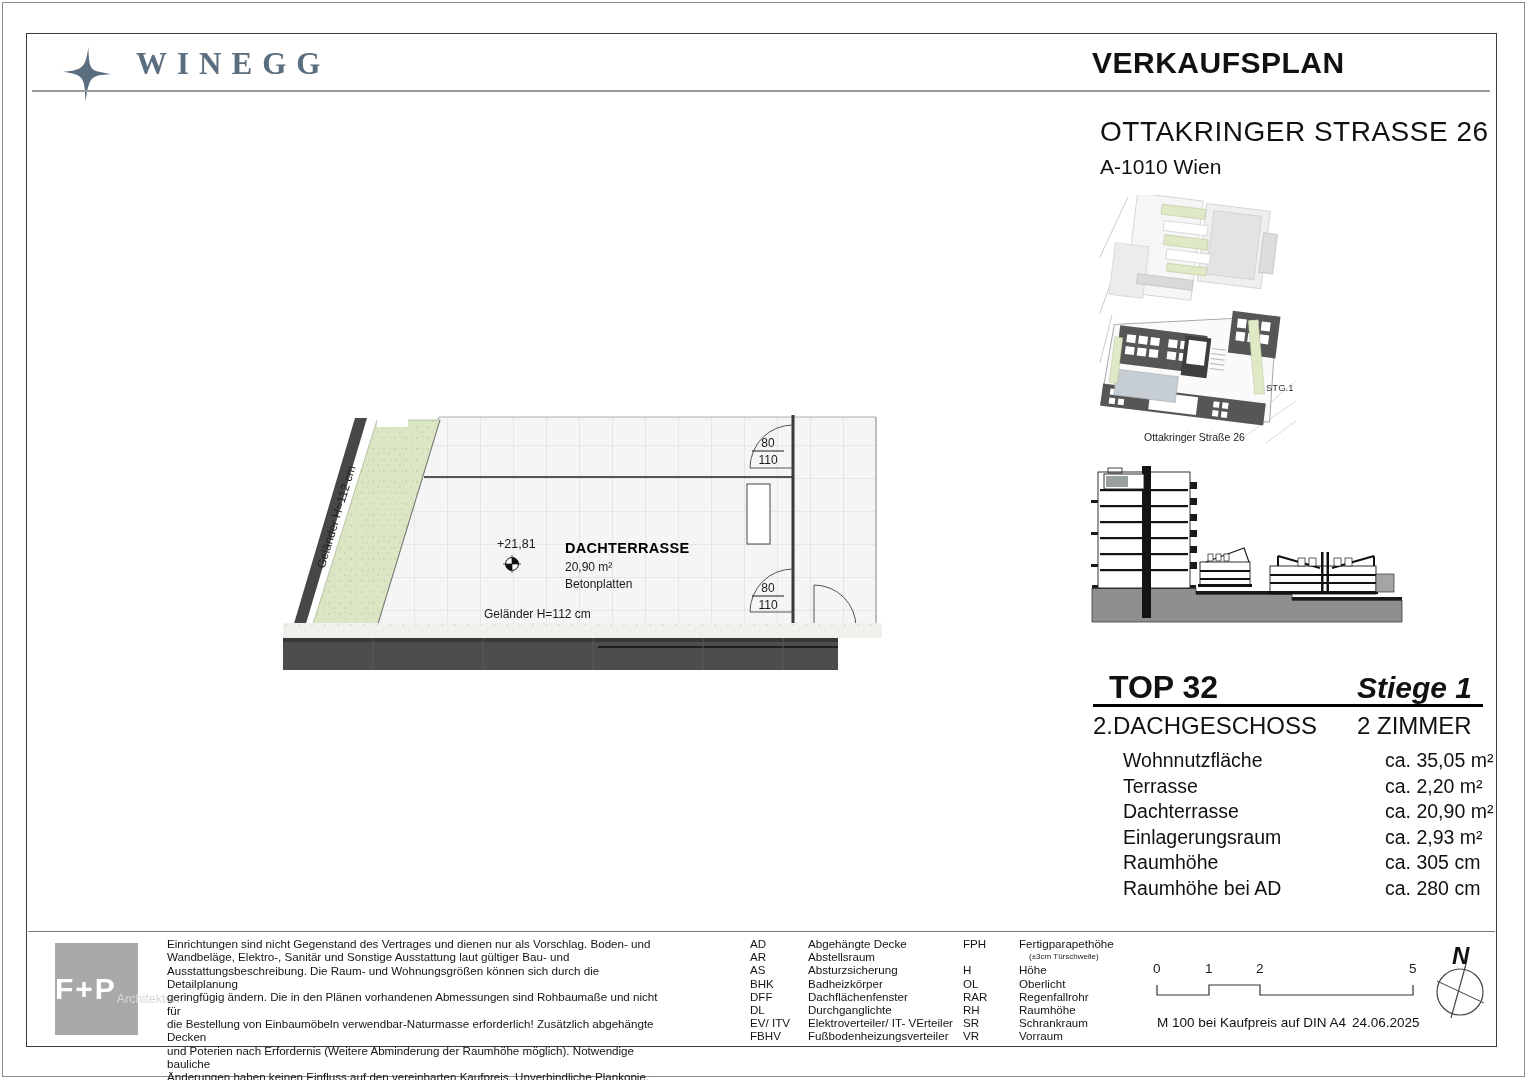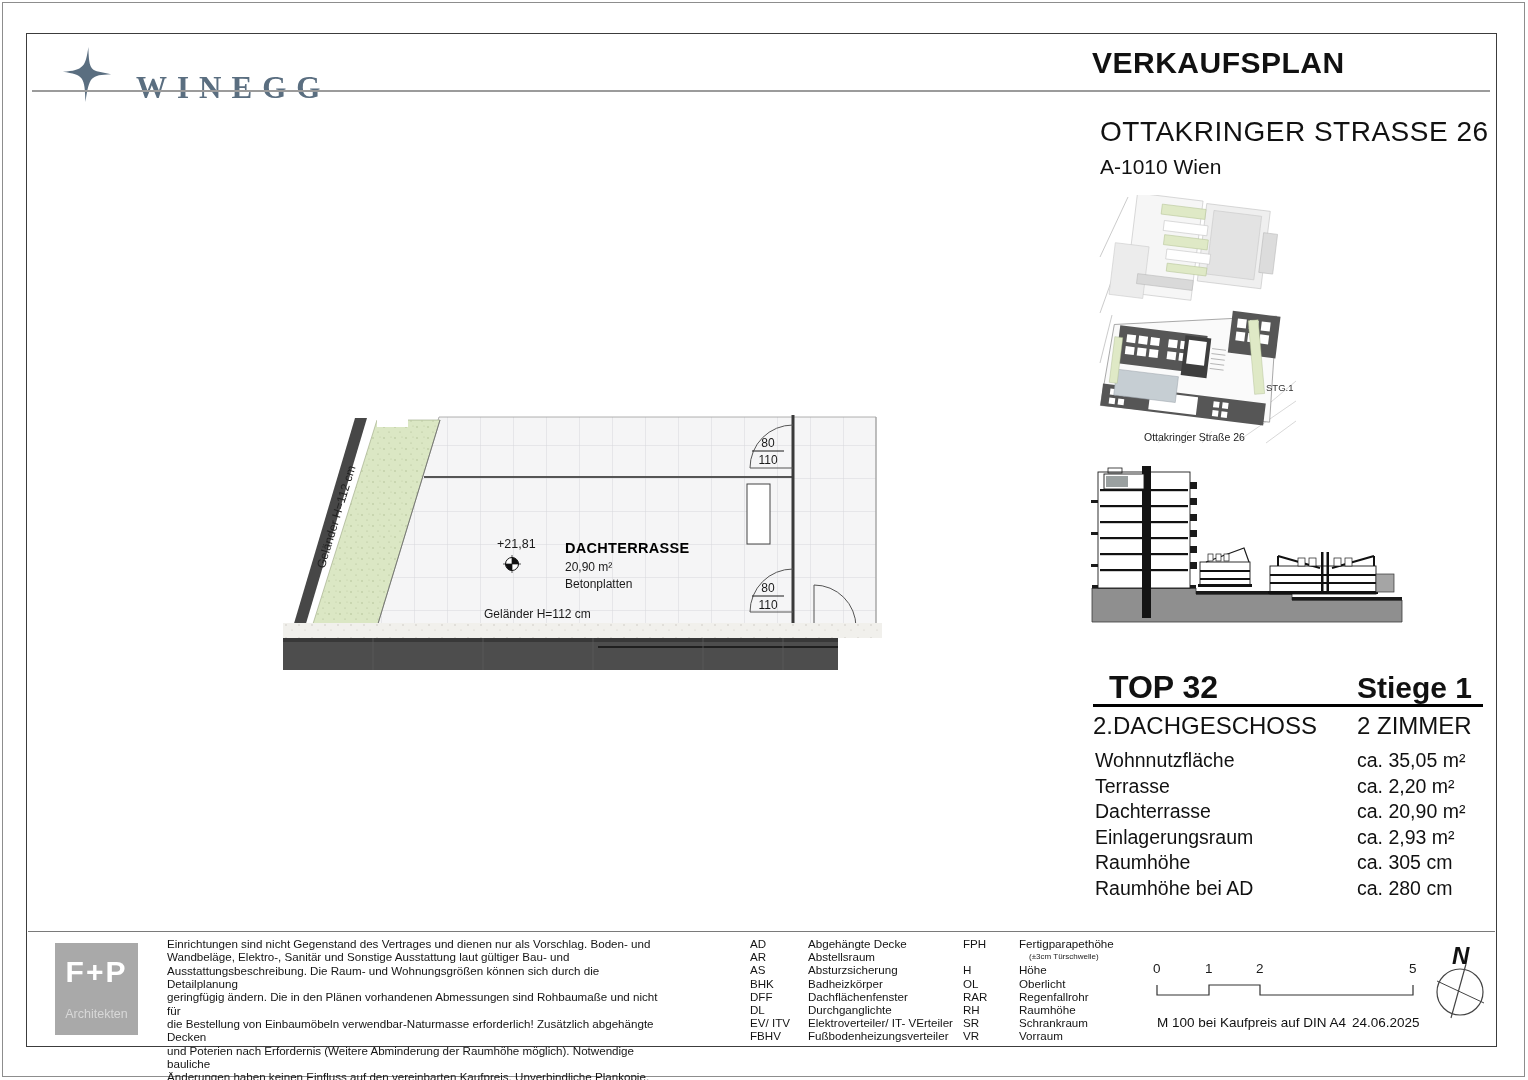--- a/index.html
+++ b/index.html
@@ -5,47 +5,47 @@
   html,body{margin:0;padding:0;}
   body{
     width:1528px;height:1080px;position:relative;background:#ffffff;
     font-family:"Liberation Sans",sans-serif;color:#111;overflow:hidden;
     -webkit-font-smoothing:antialiased;
   }
   .outer-border{position:absolute;left:2px;top:2px;width:1521px;height:1073px;border:1px solid #8d8d8d;}
   .frame{position:absolute;left:26px;top:33px;width:1469px;height:1012px;border:1.5px solid #3c3c3c;}
 
   
-  .brand{position:absolute;left:60px;top:42px;display:flex;align-items:flex-end;}
+  .brand{position:absolute;left:60px;top:42px;display:flex;align-items:flex-start;}
   .brand-word{
     font-family:"Liberation Serif",serif;font-weight:700;font-size:31px;
     letter-spacing:10px;color:#5a6e80;margin-left:22px;margin-top:4px;
   }
   .header-rule{position:absolute;left:32px;top:90px;width:1458px;height:0;border-top:2px solid #9b9b9b;}
   .doc-title{position:absolute;left:1092px;top:46px;font-size:30px;font-weight:700;letter-spacing:.5px;}
 
   .street{position:absolute;left:1100px;top:116px;font-size:28px;font-weight:400;letter-spacing:.5px;}
   .city{position:absolute;left:1100px;top:155px;font-size:21px;}
 
   
   .top-label{position:absolute;left:1092px;top:669px;font-size:32px;font-weight:700;margin-left:17px;}
-  .stair-label{position:absolute;left:1357px;top:671px;font-size:30px;font-weight:700;}
+  .stair-label{position:absolute;left:1357px;top:671px;font-size:30px;font-weight:700;font-style:italic;}
   .unit-rule{position:absolute;left:1093px;top:704px;width:390px;height:2.5px;background:#000;}
   .floor-label{position:absolute;left:1093px;top:712px;font-size:24px;}
   .rooms-label{position:absolute;left:1357px;top:712px;font-size:24px;}
   .unit-rows{position:absolute;left:1095px;top:748px;width:400px;}
-  .unit-row{position:relative;height:25.6px;font-size:19.5px;line-height:25.6px;}
+  .unit-row{position:relative;height:25.6px;font-size:19.5px;line-height:25.6px;margin-left:28px;}
   .unit-row .lbl{position:absolute;left:0;}
   .unit-row .val{position:absolute;left:262px;}
 
   
   .footer-rule{position:absolute;left:28px;top:931px;width:1467px;height:0;border-top:1px solid #7a7a7a;}
   .fp-logo{
     position:absolute;left:55px;top:943px;width:83px;height:92px;background:#a9a9a9;
-    display:flex;flex-direction:column;align-items:center;justify-content:center;
+    display:flex;flex-direction:row;align-items:center;justify-content:space-between;
   }
   .fp-logo .fp{color:#ffffff;font-size:30px;font-weight:700;letter-spacing:2px;line-height:30px;}
   .fp-logo .sub{color:#d8d8d8;font-size:12.5px;margin-top:20px;}
   .disclaimer{
     position:absolute;left:167px;top:937px;width:505px;
     font-size:11.6px;line-height:13.35px;white-space:pre-line;color:#141414;
   }
   .legend{position:absolute;top:937px;font-size:11.6px;line-height:13.2px;color:#141414;}
   .legend.c1{left:750px;width:210px;}
   .legend.c2{left:963px;width:170px;}

